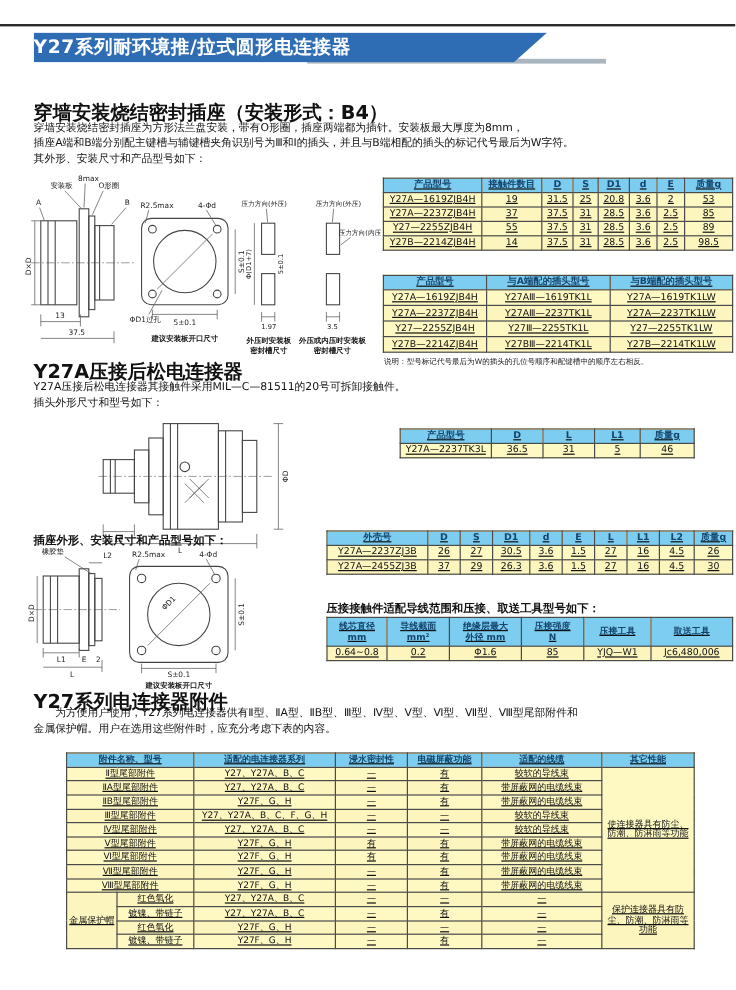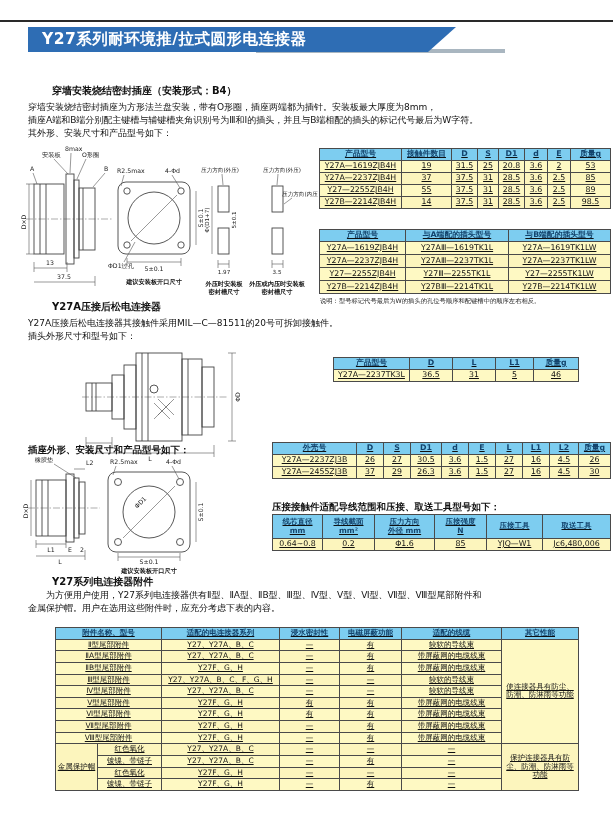--- a/index.html
+++ b/index.html
@@ -3,24 +3,24 @@
 <meta charset="utf-8">
 <style>
   * { margin:0; padding:0; box-sizing:border-box; }
   body { background:#fff; font-family:"DejaVu Sans","Liberation Sans",sans-serif; color:#111; }
   .page { position:relative; width:613px; height:825px; background:#fff; overflow:hidden; }
 
   .topline { position:absolute; left:0; top:20px; width:613px; height:2px; background:#2a2a2a; }
   .banner-underbar { position:absolute; left:256px; top:49px; width:249px; height:4px; background:#a9b6c0; }
   .banner { position:absolute; left:28px; top:27px; width:428px; height:25px; background:#2e6db4;
             clip-path:polygon(0 0,100% 0,calc(100% - 28px) 100%,0 100%); }
-  .banner span { display:block; padding-left:14px; line-height:25px; font-size:15.5px; font-weight:bold;
+  .banner span { display:block; line-height:25px; font-size:15.5px; font-weight:bold;
                  color:#fff; letter-spacing:0.5px; white-space:nowrap; }
 
-  .h1 { position:absolute; font-size:10px; font-weight:bold; white-space:nowrap;margin-left:24px; }
+  .h1 { position:absolute; font-size:16px; font-weight:bold; white-space:nowrap; }
   .h2 { position:absolute; font-size:9.5px; font-weight:bold; white-space:nowrap; }
   .para { position:absolute; font-size:9px; line-height:13px; white-space:pre-line; }
   .note { position:absolute; font-size:6.3px; color:#222; white-space:nowrap; }
   .indent { text-indent:18px; }
 
   table.tbl { position:absolute; border-collapse:collapse; table-layout:fixed; border:1.5px solid #333; background:#fef9c3;text-decoration:underline; }
   .tbl th,.tbl td { border:1px solid #4a4a4a; font-size:7.8px; text-align:center; vertical-align:middle;
                     padding:1px 1px; height:12px; line-height:1.15; overflow:hidden; }
   .tbl th { background:#7dcdf0; color:#14456e; font-weight:bold; white-space:pre-line; }
   .tbl tbody tr:nth-child(even) td { background:#fcf5bd; }
@@ -439,21 +439,21 @@
         <col style="width:52px">
         <col style="width:56px">
         <col style="width:68px">
       </colgroup>
   <thead>
         <tr>
           <th>线芯直径
 mm</th>
           <th>导线截面
 mm²</th>
-          <th>压力方向
+          <th>绝缘层最大
 外径  mm</th>
           <th>压接强度
 N</th>
           <th>压接工具</th>
           <th>取送工具</th>
         </tr>
       </thead>
       <tbody>
         <tr>
           <td>0.64~0.8</td>

